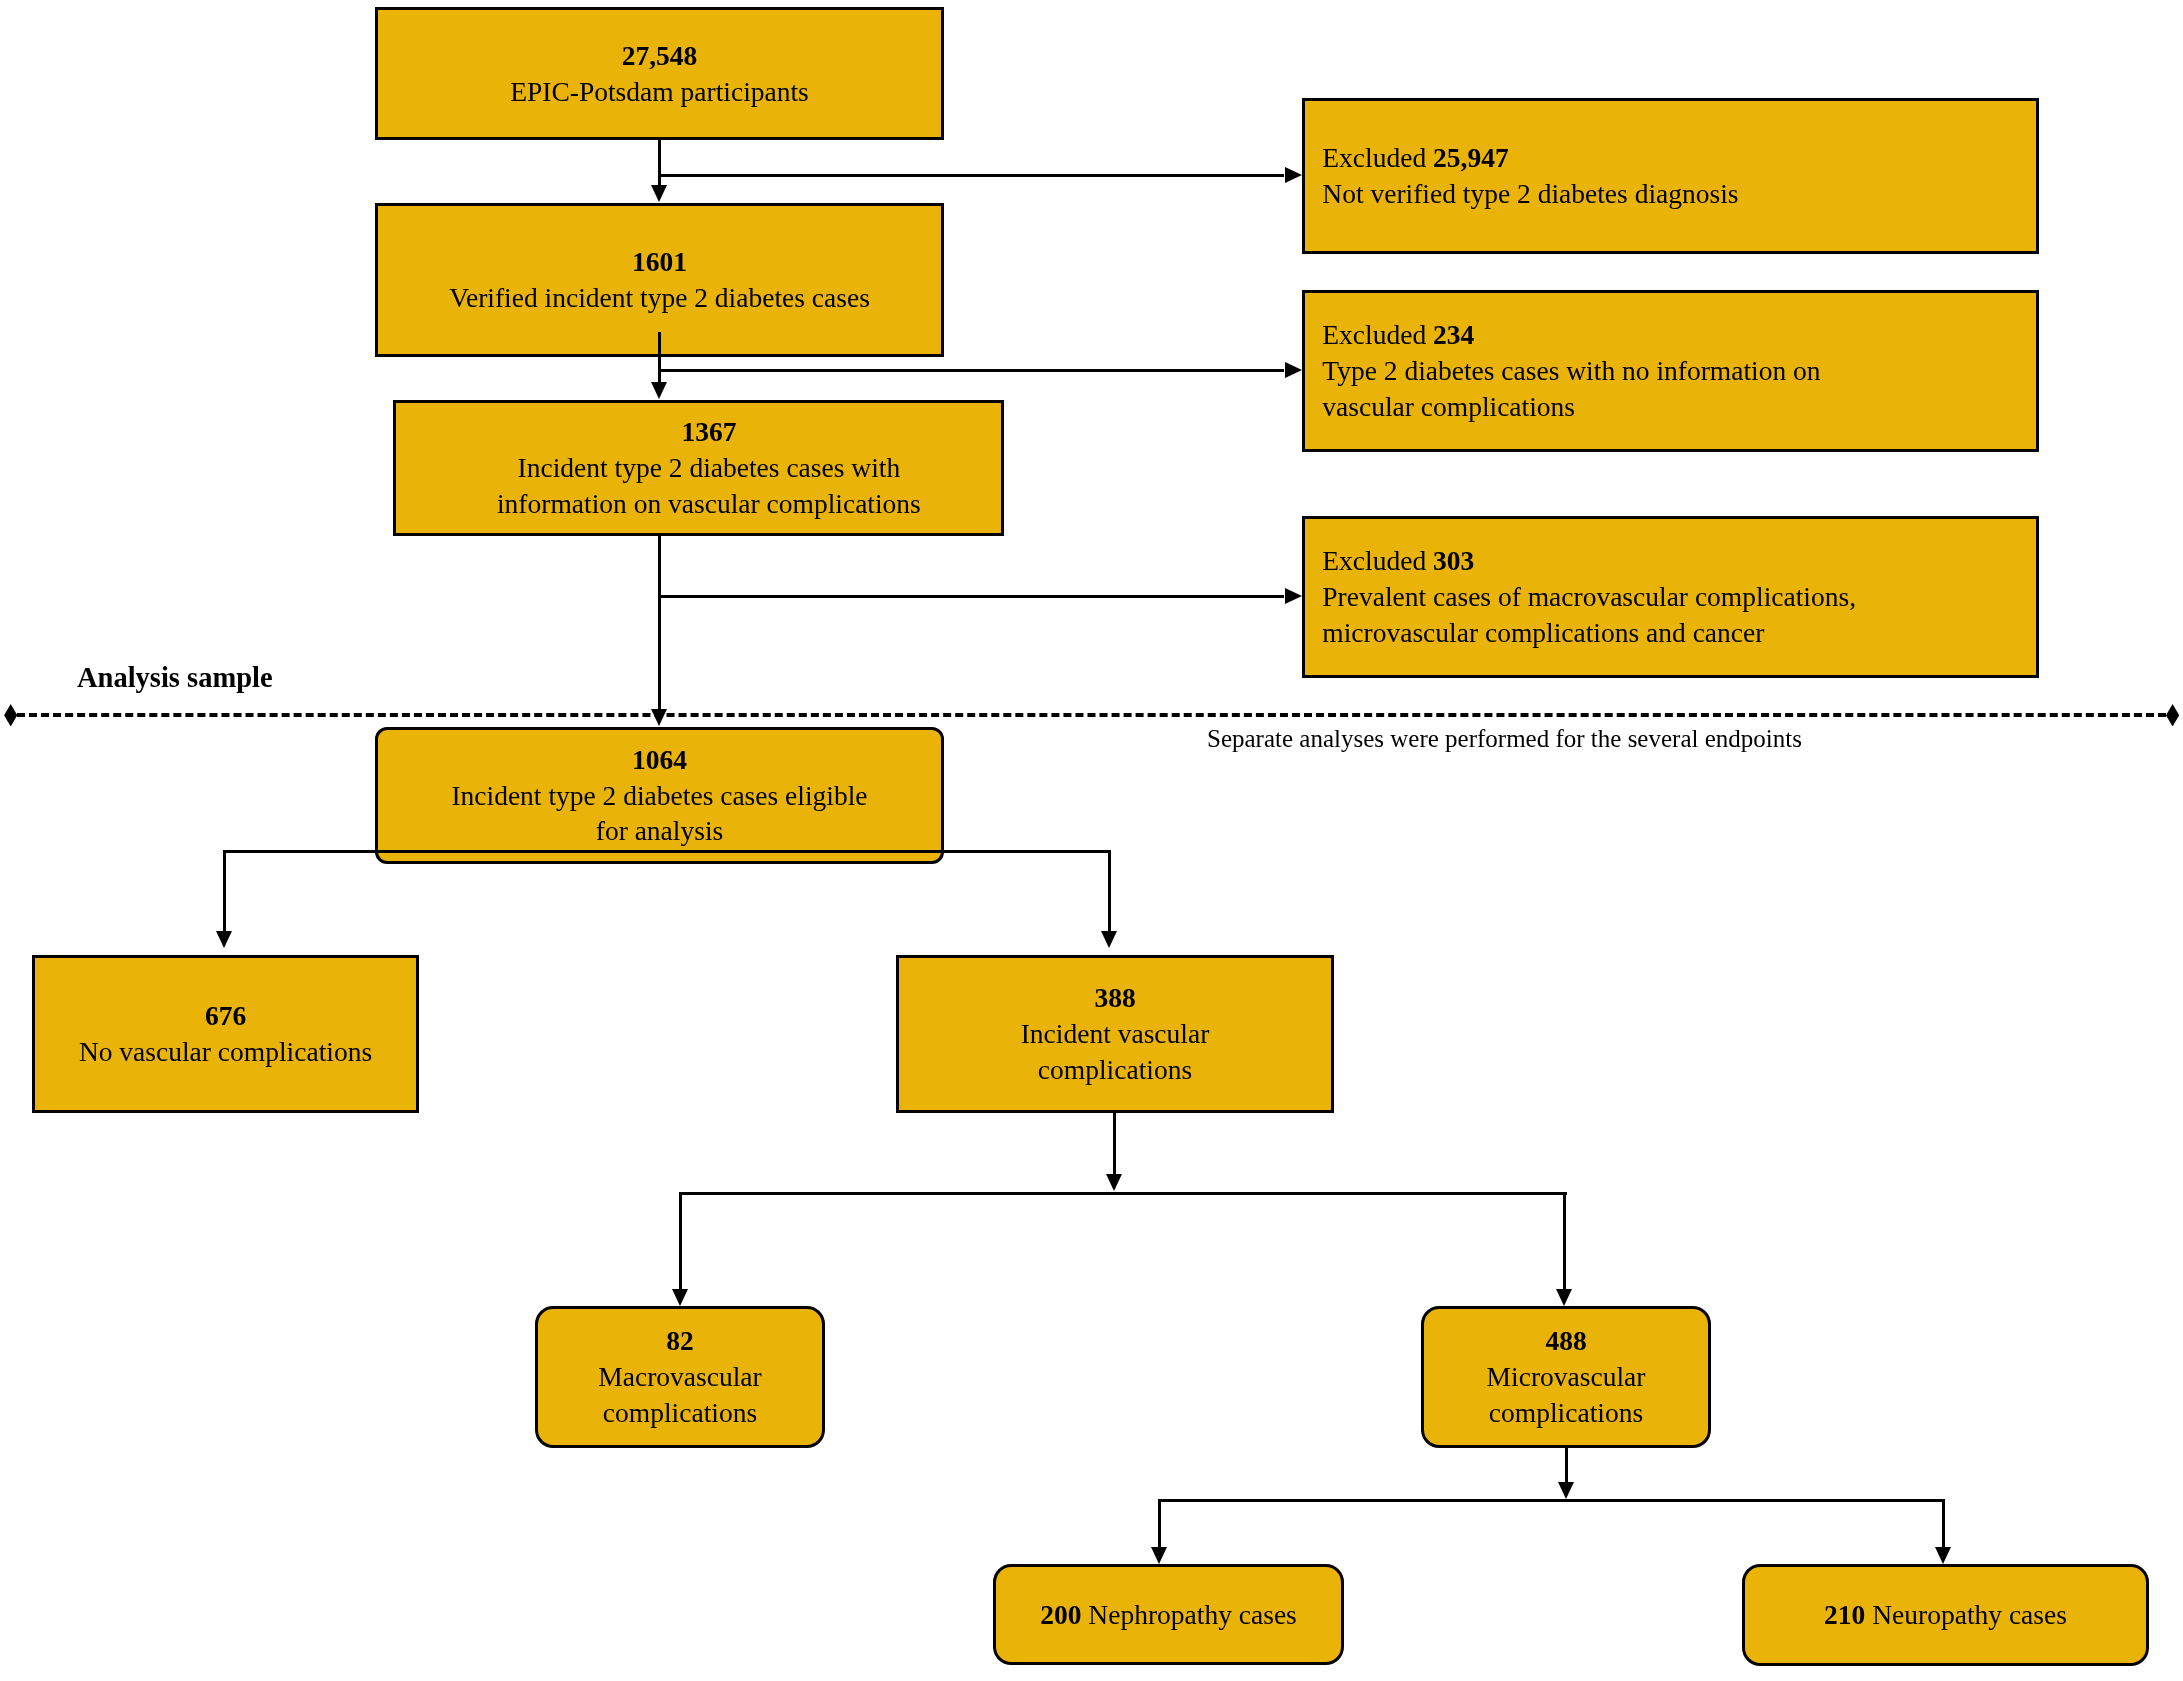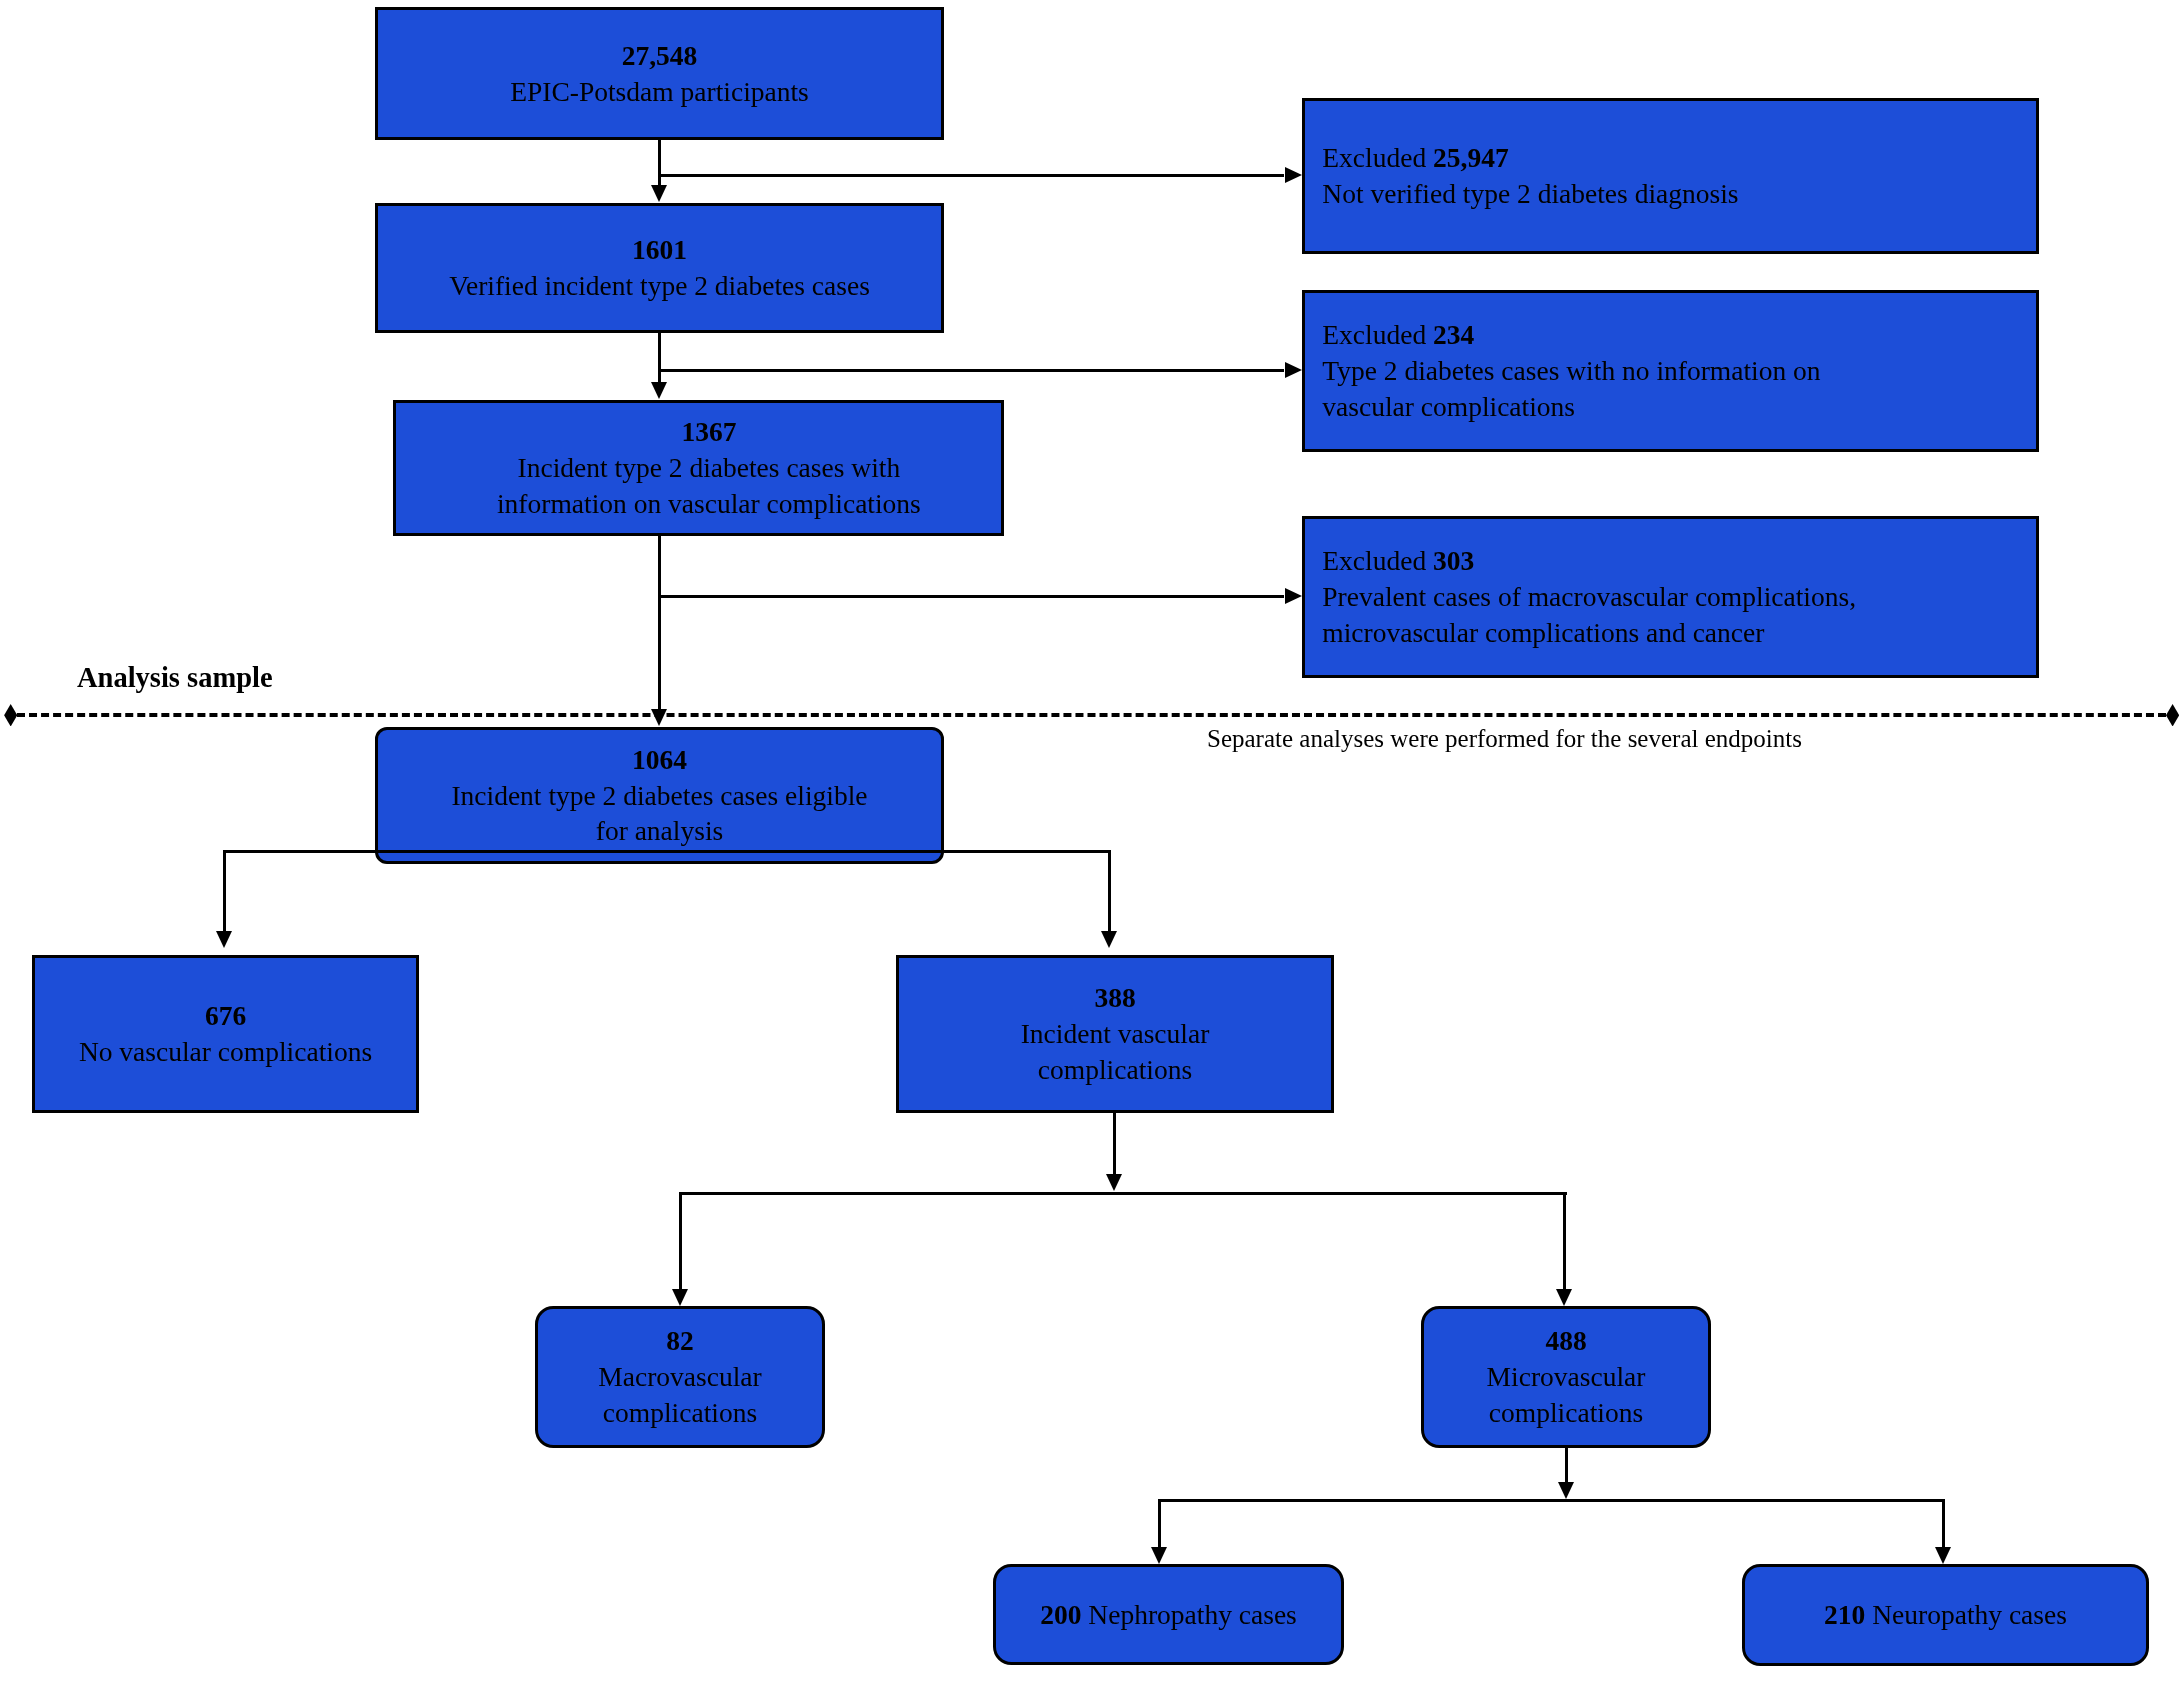--- a/index.html
+++ b/index.html
@@ -14,21 +14,21 @@
     background: #ffffff;
     font-family: "Liberation Serif", "DejaVu Serif", serif;
     color: #000000;
     overflow: hidden;
   }
   
   .box {
     position: absolute;
     box-sizing: border-box;
     border: 3.1px solid #000000;
-    background: #1d4ed8;
+    background: #eab308;
     display: flex;
     flex-direction: column;
     justify-content: center;
     font-size: 27.5px;
     line-height: 1.30;
   }
   .box.center   { align-items: center;  text-align: center; padding: 0 11.2px; }
   .box.leftal   { align-items: flex-start; text-align: left; padding: 0 17.3px; }
   .box.rounded  { border-radius: 18.3px; }
   .box .num {
@@ -93,21 +93,21 @@
 </head>
 <body>
 
 <div id="canvas">
 
   <div class="box center" style="left:375px; top:7.1px; width:569px; height:133px;">
     <span class="num">27,548</span>
     <span class="lbl">EPIC-Potsdam participants</span>
   </div>
 
-  <div class="box center" style="left:375px; top:203px; width:569px; height:130px;">
+  <div class="box center" style="left:375px; top:203px; width:569px; height:154px;">
     <span class="num">1601</span>
     <span class="lbl">Verified incident type 2 diabetes cases</span>
   </div>
 
   <div class="box center" style="left:393px; top:400px; width:611px; height:136px;padding-left:32px;">
     <span class="num">1367</span>
     <span class="lbl">Incident type 2 diabetes cases with</span>
     <span class="lbl">information on vascular complications</span>
   </div>
 

